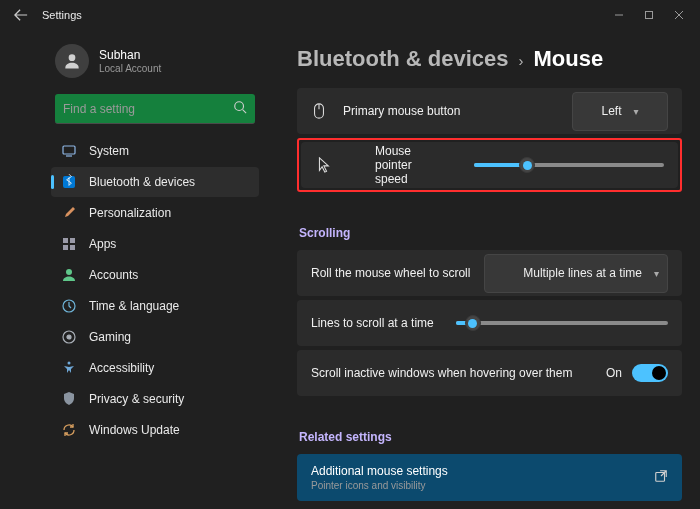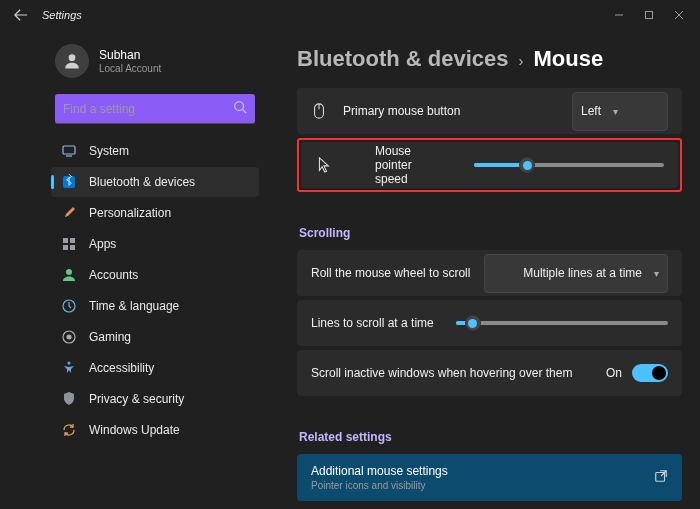--- a/index.html
+++ b/index.html
@@ -1,46 +1,46 @@
 <!DOCTYPE html>
 <html><head>
 <meta charset="utf-8">
 <style>
   * { box-sizing: border-box; margin: 0; padding: 0; font-family: "Segoe UI", Arial, sans-serif; }
   body { background: #202020; color: #ffffff; width: 700px; height: 509px; overflow: hidden; font-size: 12px; }
   .window { width: 700px; height: 509px; display: flex; flex-direction: column; }
-  .titlebar { height: 30px; display: flex; align-items: center; padding: 0 6px 0 10px; font-style: italic; }
+  .titlebar { height: 30px; display: flex; align-items: center; padding: 0 6px 0 10px; }
   .titlebar .back { width: 22px; height: 22px; display: flex; align-items: center; justify-content: center; color: #ccc; cursor: pointer; }
   .titlebar .title { margin-left: 10px; font-size: 11px; color: #eaeaea; }
   .titlebar .spacer { flex: 1; }
   .winbtn { width: 30px; height: 22px; display: flex; align-items: center; justify-content: center; color: #999; cursor: pointer; }
   .content { flex: 1; display: flex; overflow: hidden; }
   .sidebar { width: 228px; padding: 8px 10px 8px 10px; display: flex; flex-direction: column; margin-left: 41px; }
   .profile { display: flex; align-items: center; padding: 6px 4px 10px 4px; }
   .avatar { width: 34px; height: 34px; border-radius: 50%; background: #3f3f3f; display: flex; align-items: center; justify-content: center; color: #d0d0d0; margin-right: 10px; }
   .profile .name { font-size: 12px; color: #fff; }
   .profile .acct { font-size: 10px; color: #9a9a9a; margin-top: 1px; }
-  .searchwrap { margin: 6px 4px 12px 4px; height: 30px; background: #8b5cf6; border-bottom: 1px solid #4a4a4a; display: flex; align-items: center; padding: 0 8px; border-radius: 3px; }
+  .searchwrap { margin: 6px 4px 12px 4px; height: 30px; background: #15803d; border-bottom: 1px solid #4a4a4a; display: flex; align-items: center; padding: 0 8px; border-radius: 3px; }
   .searchwrap input { flex: 1; background: transparent; border: none; outline: none; color: #ddd; font-size: 12px; }
   .searchwrap input::placeholder { color: #9a9a9a; }
   .searchwrap .sicon { color: #cfcfcf; }
   .nav { display: flex; flex-direction: column; gap: 1px; }
   .navitem { display: flex; align-items: center; height: 30px; padding: 0 10px; border-radius: 4px; cursor: pointer; color: #eaeaea; }
   .navitem .icon { width: 16px; height: 16px; margin-right: 12px; display: flex; align-items: center; justify-content: center; }
   .navitem.active { background: #2d2d2d; position: relative; }
   .navitem.active::before { content: ""; position: absolute; left: 0; top: 8px; bottom: 8px; width: 3px; background: #4cc2ff; border-radius: 2px; }
   .main { flex: 1; padding: 10px 18px 0 28px; overflow-y: auto; }
   .breadcrumb { display: flex; align-items: baseline; gap: 10px; margin: 6px 0 16px 0; }
   .bc1 { font-size: 22px; font-weight: 600; color: #b8b8b8; }
   .bcchev { color: #b8b8b8; font-size: 15px; }
   .bc2 { font-size: 22px; font-weight: 600; color: #fff; }
   .card { background: #2b2b2b; border-radius: 4px; padding: 0 14px; min-height: 46px; display: flex; align-items: center; margin-bottom: 4px; }
   .card .cicon { width: 16px; height: 16px; margin-right: 16px; color: #ddd; display: flex; align-items: center; justify-content: center; }
   .card .clabel { flex: 1; font-size: 12px; color: #f0f0f0; }
-  .dropdown { background: #383838; border: 1px solid #454545; border-radius: 4px; height: 39px; min-width: 96px; padding: 0 8px; display: flex; align-items: center; justify-content: flex-start; color: #eee; cursor: pointer; gap: 12px; }
+  .dropdown { background: #383838; border: 1px solid #454545; border-radius: 4px; height: 39px; min-width: 96px; padding: 0 8px; display: flex; align-items: center; justify-content: center; color: #eee; cursor: pointer; gap: 12px; }
   .dropdown.wide { min-width: 160px; padding-left: 38px; }
   .dropdown .chev { color: #aaa; font-size: 10px; }
   .highlight { border: 2px solid #ff2e2e; border-radius: 3px; padding: 2px; margin-bottom: 4px; }
   .highlight .card { margin-bottom: 0; gap: 28px; }
   .slider { flex-shrink: 0; width: 190px; height: 4px; background: #8a8a8a; border-radius: 2px; position: relative; }
   .slider.short { width: 212px; }
   .slider .fill { position: absolute; left: 0; top: 0; bottom: 0; background: #4cc2ff; border-radius: 2px; }
   .slider .thumb { position: absolute; top: 50%; transform: translate(-50%, -50%); width: 16px; height: 16px; border-radius: 50%; background: #454545; border: 1px solid #3a3a3a; display:flex; align-items:center; justify-content:center; }
   .slider .thumb::after { content:""; width:9px; height:9px; border-radius:50%; background:#4cc2ff; }
   .sectionhdr { font-size: 12px; font-weight: 600; color: #c4b5fd; margin: 34px 0 10px 2px; }

